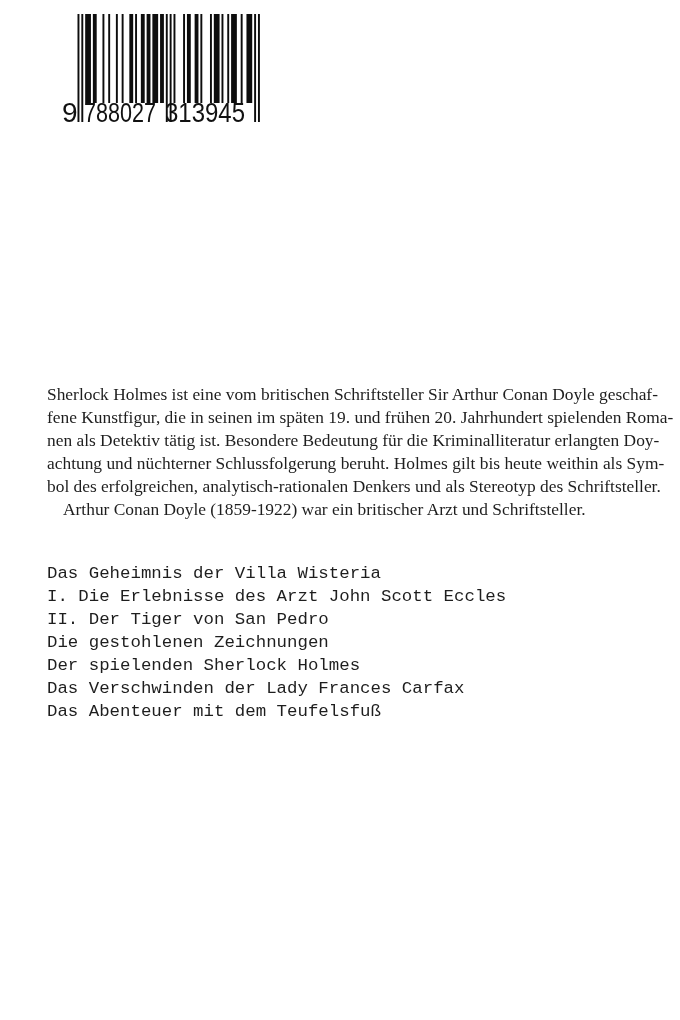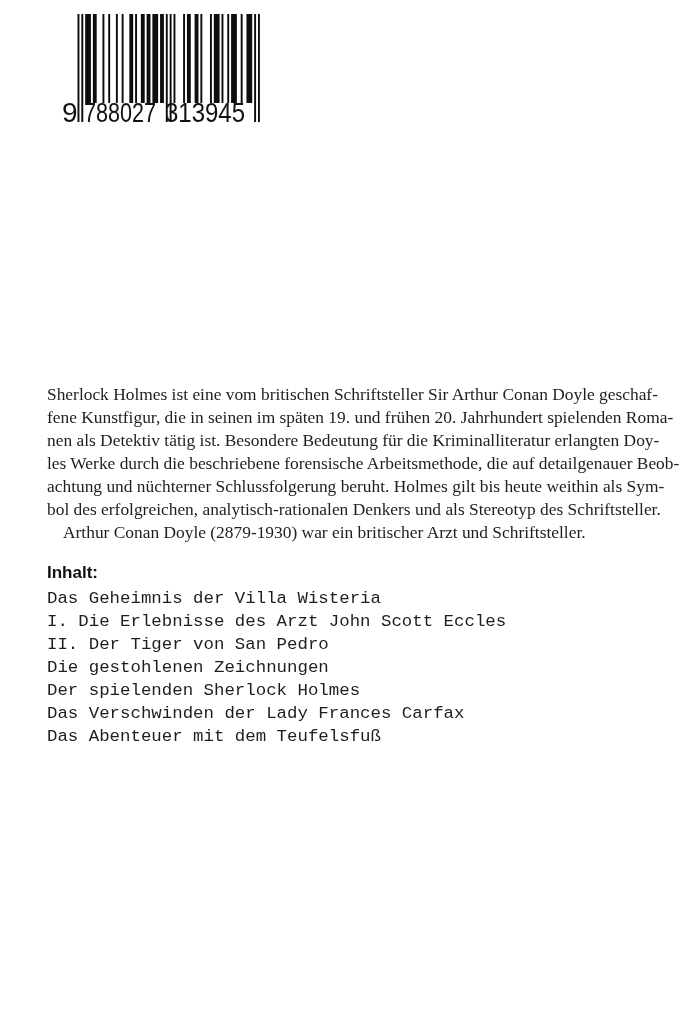--- a/index.html
+++ b/index.html
@@ -126,29 +126,27 @@
     <text class="barcode-digit" x="29" y="112" textLength="72" lengthAdjust="spacingAndGlyphs">788027</text>
     <text class="barcode-digit" x="110" y="112" textLength="80" lengthAdjust="spacingAndGlyphs">313945</text>
   </svg>
 </div>
 
 <div class="blurb">
   <p>
     <span class="line">Sherlock Holmes ist eine vom britischen Schriftsteller Sir Arthur Conan Doyle geschaf-</span>
     <span class="line">fene Kunstfigur, die in seinen im späten 19. und frühen 20. Jahrhundert spielenden Roma-</span>
     <span class="line">nen als Detektiv tätig ist. Besondere Bedeutung für die Kriminalliteratur erlangten Doy-</span>
-    <span class="line">les Werke durch die beschriebene forensische Arbeitsmethode, die auf detailgenauer Beob-</span>
     <span class="line">achtung und nüchterner Schlussfolgerung beruht. Holmes gilt bis heute weithin als Sym-</span>
     <span class="line">bol des erfolgreichen, analytisch-rationalen Denkers und als Stereotyp des Schriftsteller.</span>
   </p>
-  <p class="indent">Arthur Conan Doyle (2879-1930) war ein britischer Arzt und Schriftsteller.</p>
+  <p class="indent">Arthur Conan Doyle (1859-1922) war ein britischer Arzt und Schriftsteller.</p>
 </div>
 
 <div class="contents">
-  <div class="contents-title">Inhalt:</div>
   <ul>
     <li>Das Geheimnis der Villa Wisteria</li>
     <li>I. Die Erlebnisse des Arzt John Scott Eccles</li>
     <li>II. Der Tiger von San Pedro</li>
     <li>Die gestohlenen Zeichnungen</li>
     <li>Der spielenden Sherlock Holmes</li>
     <li>Das Verschwinden der Lady Frances Carfax</li>
     <li>Das Abenteuer mit dem Teufelsfuß</li>
   </ul>
 </div>

